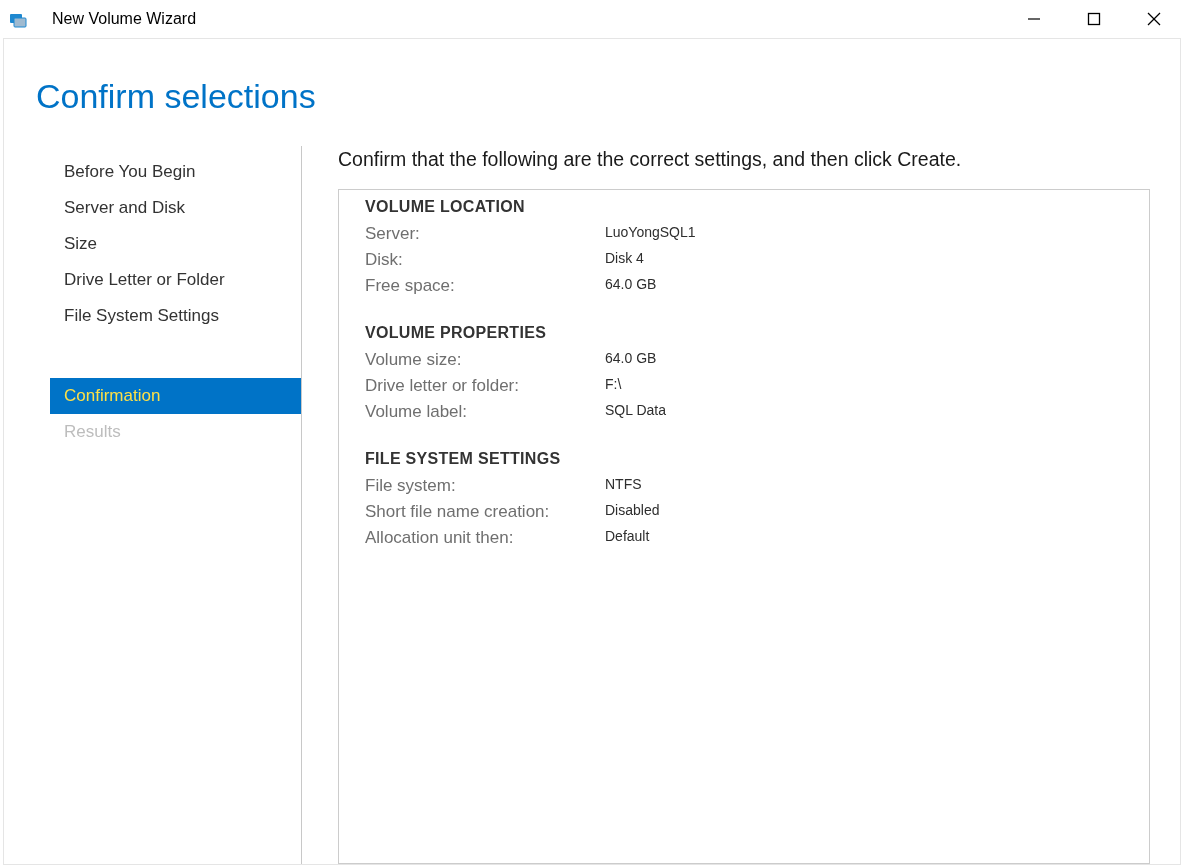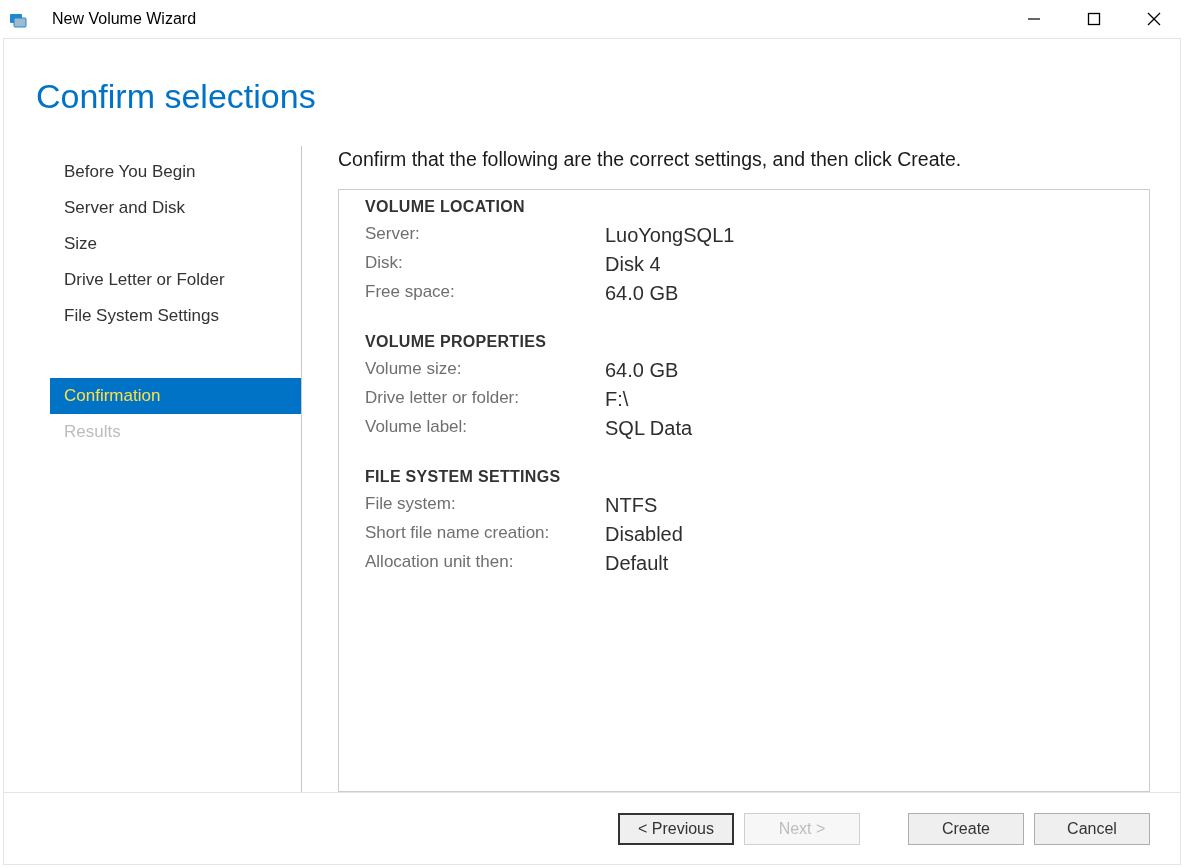--- a/index.html
+++ b/index.html
@@ -122,21 +122,21 @@
       display: flex;
       margin-bottom: 6px;
     }
     .kv-label {
       width: 240px;
       color: #6f6f6f;
       font-size: 17px;
     }
     .kv-value {
       color: #2e2e2e;
-      font-size: 20px;
+      font-size: 14px;
     }
     .footer {
       height: 72px;
       border-top: 1px solid #e5e5e5;
       display: flex;
       align-items: center;
       justify-content: flex-end;
       padding-right: 30px;
       gap: 10px;
     }
@@ -253,20 +253,13 @@
         </div>
         <div class="kv-row">
           <div class="kv-label">Allocation unit then:</div>
           <div class="kv-value">Default</div>
         </div>
 
       </div>
     </div>
   </div>
 
-  <div class="footer">
-    <div class="wiz-btn primary">&lt; Previous</div>
-    <div class="wiz-btn disabled">Next &gt;</div>
-    <div class="spacer"></div>
-    <div class="wiz-btn">Create</div>
-    <div class="wiz-btn">Cancel</div>
-  </div>
 </div>
 
 </body></html>

